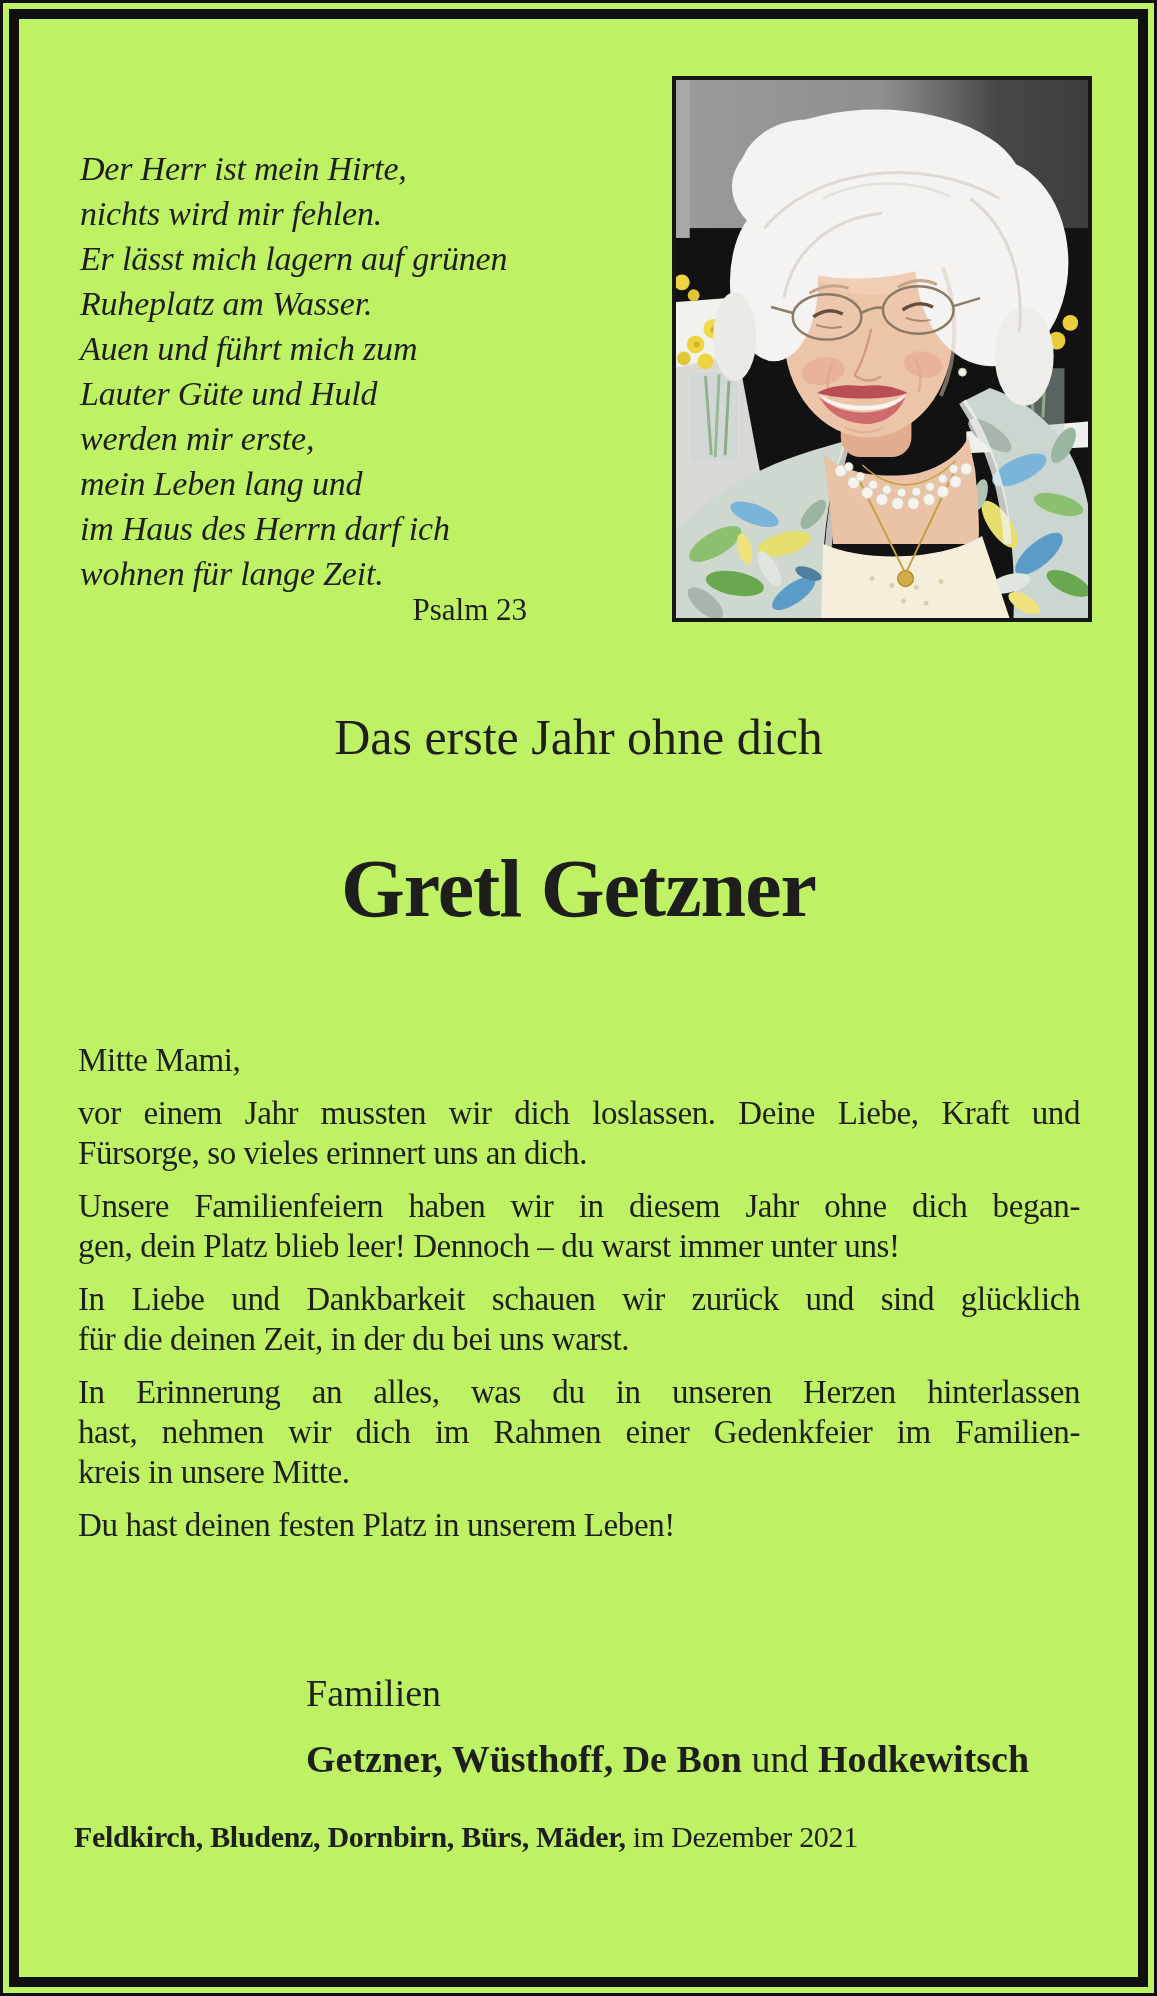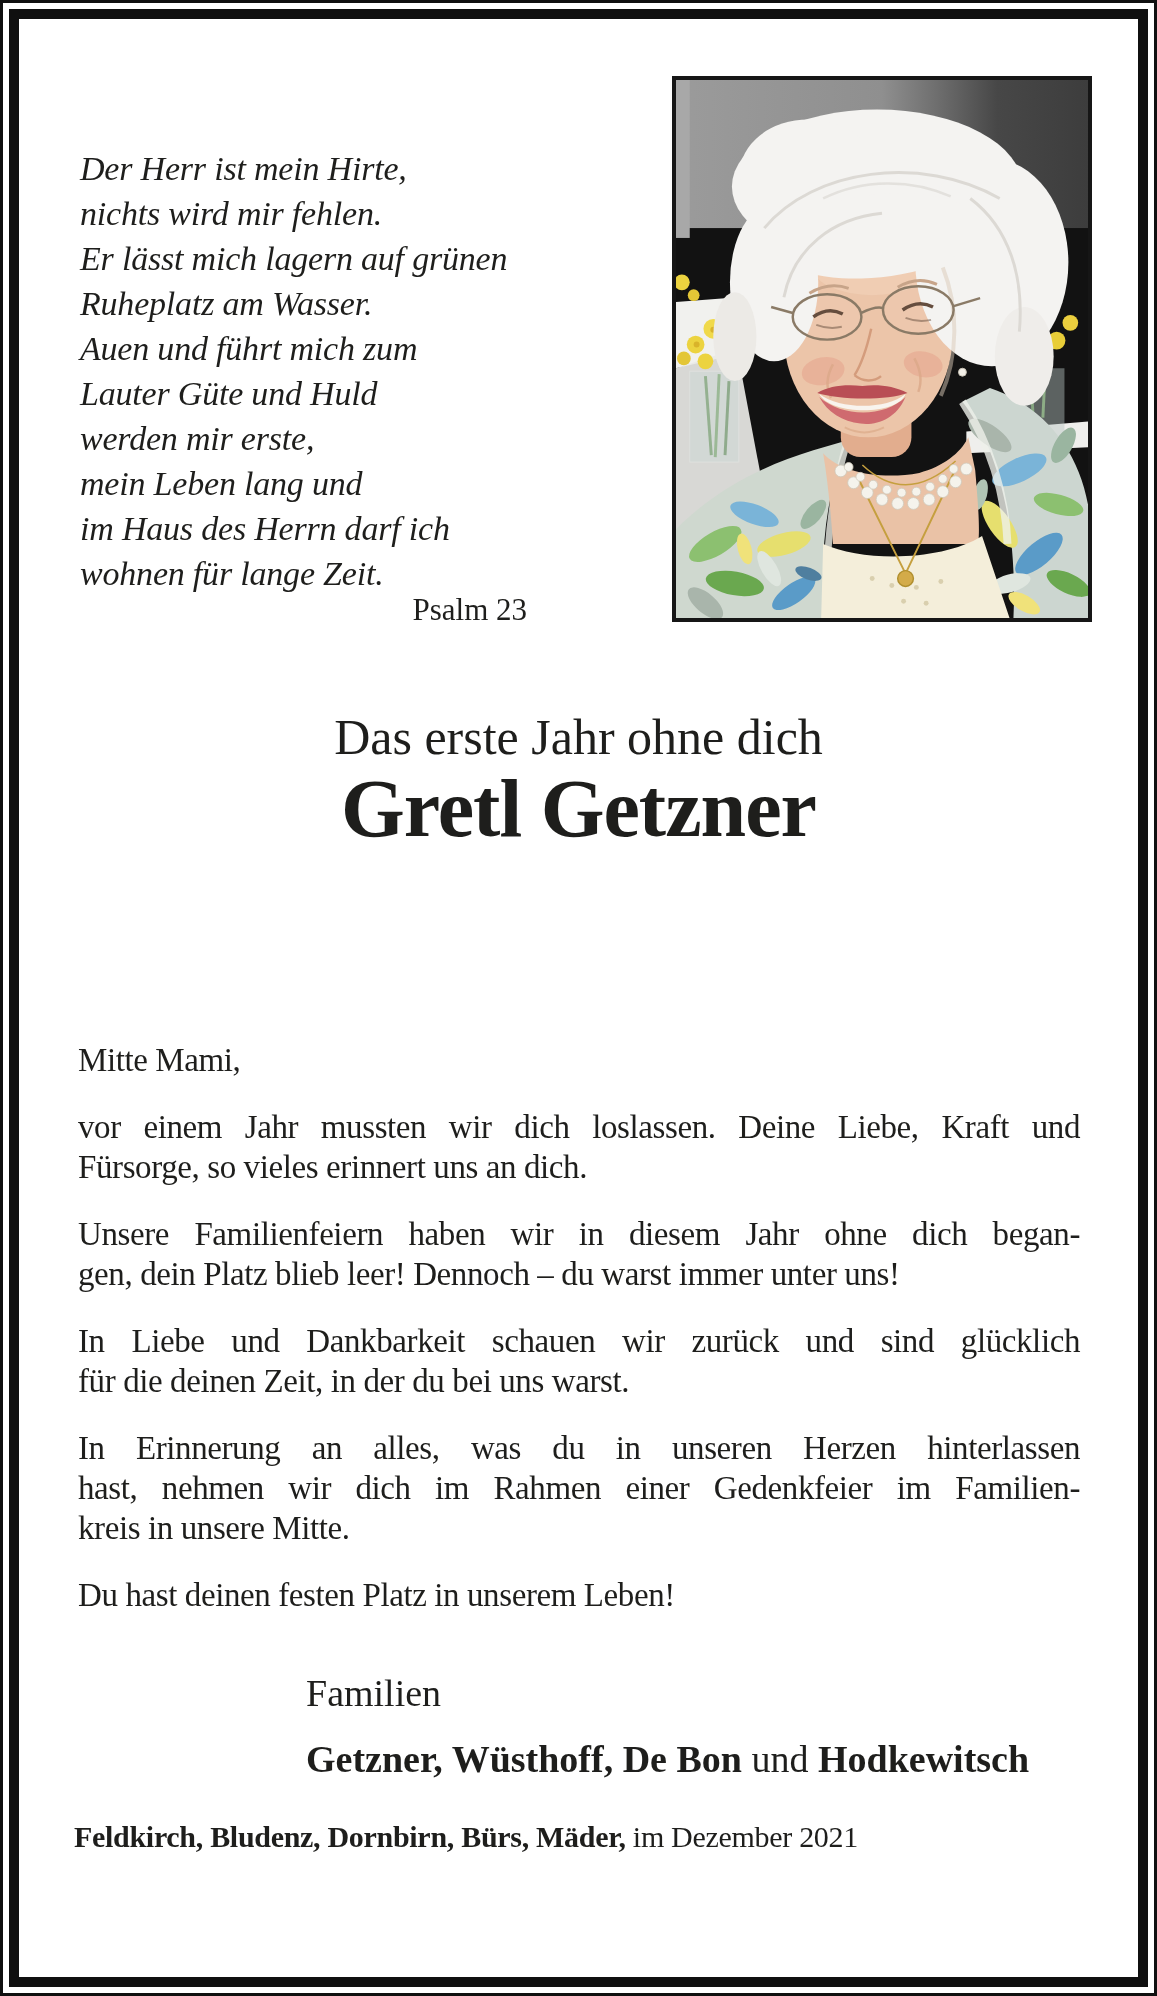--- a/index.html
+++ b/index.html
@@ -1,19 +1,19 @@
 <!DOCTYPE html>
 <html><head>
 <meta charset="utf-8">
 <style>
   html,body{margin:0;padding:0;background:#e8e8e8;}
   .page{
     position:relative;
     width:1157px;height:1996px;
-    background:#ffffff;
+    background:#bef264;
     font-family:"Liberation Serif","DejaVu Serif",serif;
     color:#1e1e1c;
     overflow:hidden;
     margin:0 auto;
   }
   .outer-line{position:absolute;inset:0;border:3px solid #101010;pointer-events:none;}
   .inner-frame{position:absolute;top:9px;left:9px;right:9px;bottom:9px;border:10px solid #101010;pointer-events:none;}
 
   .psalm{
     position:absolute;left:80px;top:146px;width:480px;
@@ -28,35 +28,35 @@
     position:absolute;left:672px;top:76px;width:420px;height:546px;
     border:4px solid #161616;box-sizing:border-box;background:#121212;
   }
   .photo-frame svg{position:absolute;inset:0;width:100%;height:100%;}
 
   .occasion{
     position:absolute;left:0;top:710px;width:100%;
     text-align:center;font-size:50px;line-height:1.1;
   }
   .deceased-name{
-    position:absolute;left:0;top:768px;width:100%;
+    position:absolute;left:0;top:848px;width:100%;
     text-align:center;font-size:82px;line-height:1;font-weight:bold;letter-spacing:-1px;
   }
   .lifespan{
     position:absolute;left:0;top:900px;width:100%;
     text-align:center;font-size:36px;font-weight:bold;letter-spacing:-0.5px;
   }
 
   .body-text{
     position:absolute;left:78px;top:1040px;width:1002px;
     font-size:33px;letter-spacing:-0.4px;
   }
   .body-text .line{line-height:40px;white-space:nowrap;}
   .body-text .jline{text-align:justify;text-align-last:justify;}
-  .para{margin-top:27px;}
+  .para{margin-top:13px;}
 
   .sig-prefix{position:absolute;left:306px;top:1674px;font-size:38px;line-height:1;}
   .sig-names{position:absolute;left:306px;top:1740px;font-size:38px;line-height:1;white-space:nowrap;}
   .bold{font-weight:bold;}
 
   .footer-line{
     position:absolute;left:74px;top:1820px;width:1010px;
     font-size:30px;letter-spacing:-0.3px;line-height:1.1;white-space:nowrap;
   }
 </style>

